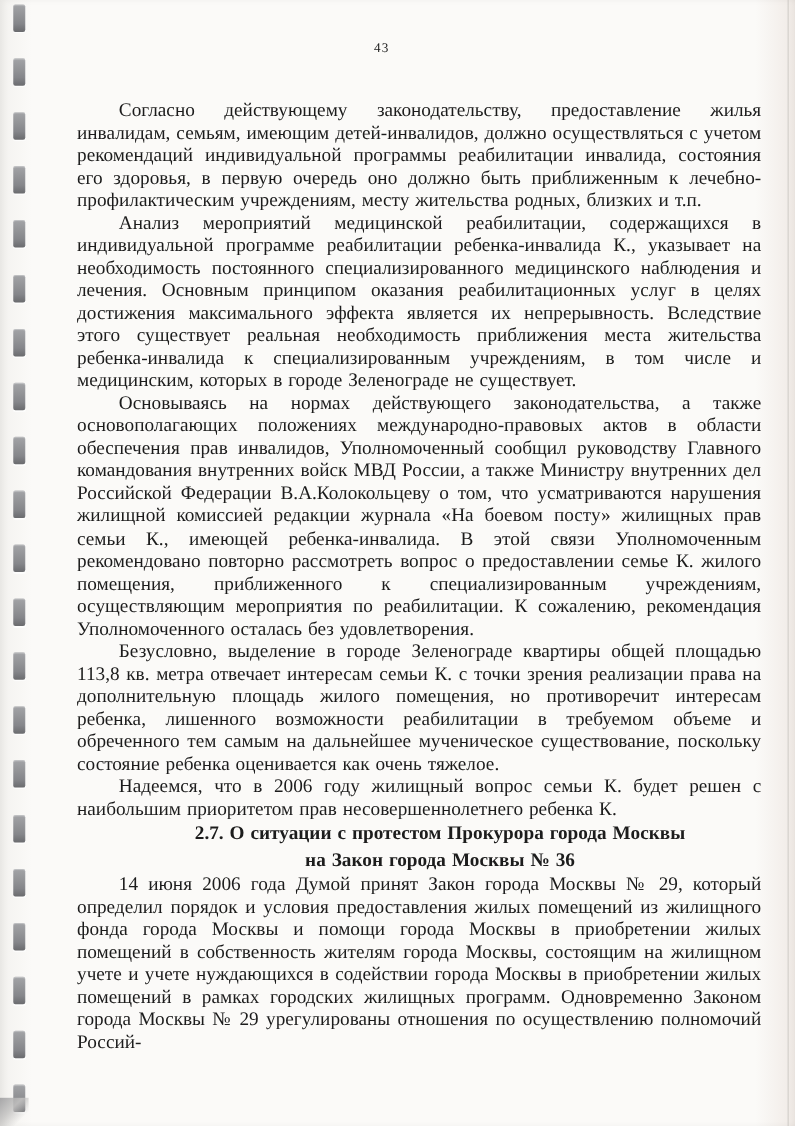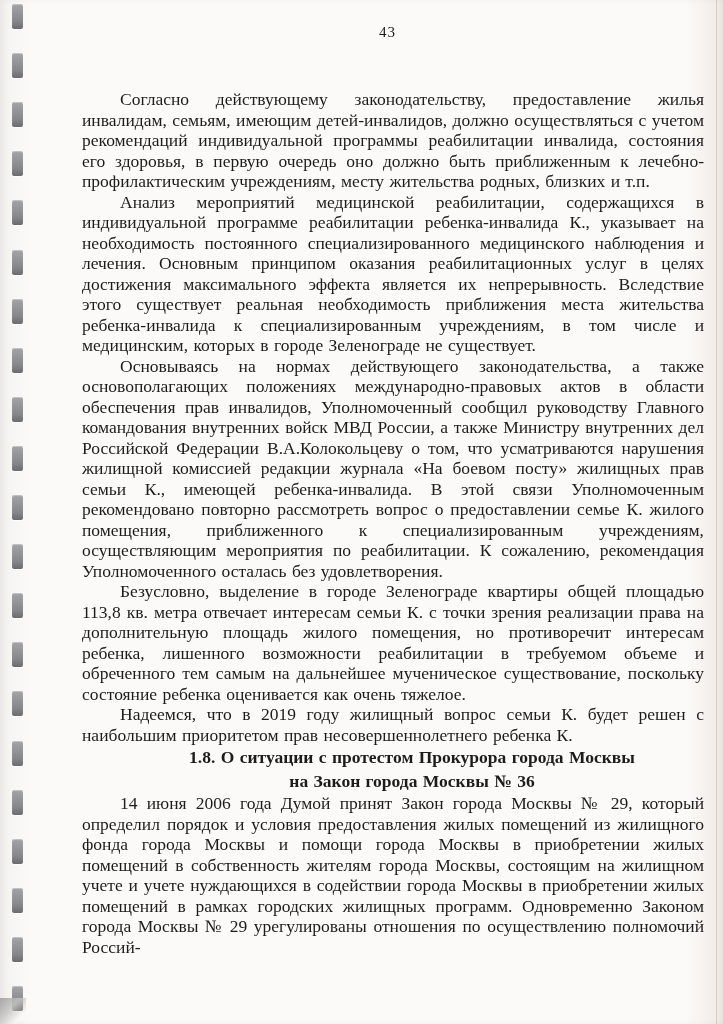--- a/index.html
+++ b/index.html
@@ -38,30 +38,30 @@
   .corner-smudge {
     position: absolute;
     left: 0; bottom: 0;
     width: 26px; height: 26px;
     background: linear-gradient(135deg, #9b9b9d 0%, #c4c3c2 40%, rgba(251,250,248,0) 75%);
     opacity: 0.85;
   }
   
   .page-number {
     position: absolute;
-    top: 24px;
+    top: 36px;
     left: 340px;
     width: 56px;
-    text-align: right;
-    font-size: 15px;
+    text-align: left;
+    font-size: 12px;
     letter-spacing: 1px;
   }
   .textcol {
     position: absolute;
-    left: 82px;
+    left: 70px;
     top: 89px;
     width: 622px;
     font-size: 17.5px;
     line-height: 20.5px;
     text-align: justify;
   }
   .textcol p {
     margin: 0;
     text-indent: 38px;
     word-spacing: 1px;
@@ -107,21 +107,21 @@
   <div class="edge-line"></div>
   <div class="corner-smudge"></div>
 
   <div class="page-number">43</div>
 
   <div class="textcol">
     <p>Согласно действующему законодательству, предоставление жилья инвалидам, семьям, имеющим детей-инвалидов, должно осуществляться с учетом рекомендаций индивидуальной программы реабилитации инвалида, состояния его здоровья, в первую очередь оно должно быть приближенным к лечебно-профилактическим учреждениям, месту жительства родных, близких и т.п.</p>
     <p>Анализ мероприятий медицинской реабилитации, содержащихся в индивидуальной программе реабилитации ребенка-инвалида К., указывает на необходимость постоянного специализированного медицинского наблюдения и лечения. Основным принципом оказания реабилитационных услуг в целях достижения максимального эффекта является их непрерывность. Вследствие этого существует реальная необходимость приближения места жительства ребенка-инвалида к специализированным учреждениям, в том числе и медицинским, которых в городе Зеленограде не существует.</p>
     <p>Основываясь на нормах действующего законодательства, а также основополагающих положениях международно-правовых актов в области обеспечения прав инвалидов, Уполномоченный сообщил руководству Главного командования внутренних войск МВД России, а также Министру внутренних дел Российской Федерации В.А.Колокольцеву о том, что усматриваются нарушения жилищной комиссией редакции журнала «На боевом посту» жилищных прав семьи К., имеющей ребенка-инвалида. В этой связи Уполномоченным рекомендовано повторно рассмотреть вопрос о предоставлении семье К. жилого помещения, приближенного к специализированным учреждениям, осуществляющим мероприятия по реабилитации. К сожалению, рекомендация Уполномоченного осталась без удовлетворения.</p>
     <p>Безусловно, выделение в городе Зеленограде квартиры общей площадью 113,8 кв. метра отвечает интересам семьи К. с точки зрения реализации права на дополнительную площадь жилого помещения, но противоречит интересам ребенка, лишенного возможности реабилитации в требуемом объеме и обреченного тем самым на дальнейшее мученическое существование, поскольку состояние ребенка оценивается как очень тяжелое.</p>
-    <p>Надеемся, что в 2019 году жилищный вопрос семьи К. будет решен с наибольшим приоритетом прав несовершеннолетнего ребенка К.</p>
+    <p>Надеемся, что в 2006 году жилищный вопрос семьи К. будет решен с наибольшим приоритетом прав несовершеннолетнего ребенка К.</p>
     <p class="section-heading">
-      <span>1.8. О ситуации с протестом Прокурора города Москвы</span>
+      <span>2.7. О ситуации с протестом Прокурора города Москвы</span>
       <span>на Закон города Москвы № 36</span>
     </p>
     <p>14 июня 2006 года Думой принят Закон города Москвы № 29, который определил порядок и условия предоставления жилых помещений из жилищного фонда города Москвы и помощи города Москвы в приобретении жилых помещений в собственность жителям города Москвы, состоящим на жилищном учете и учете нуждающихся в содействии города Москвы в приобретении жилых помещений в рамках городских жилищных программ. Одновременно Законом города Москвы № 29 урегулированы отношения по осуществлению полномочий Россий-</p>
   </div>
 
 </div>
 
 </body></html>

